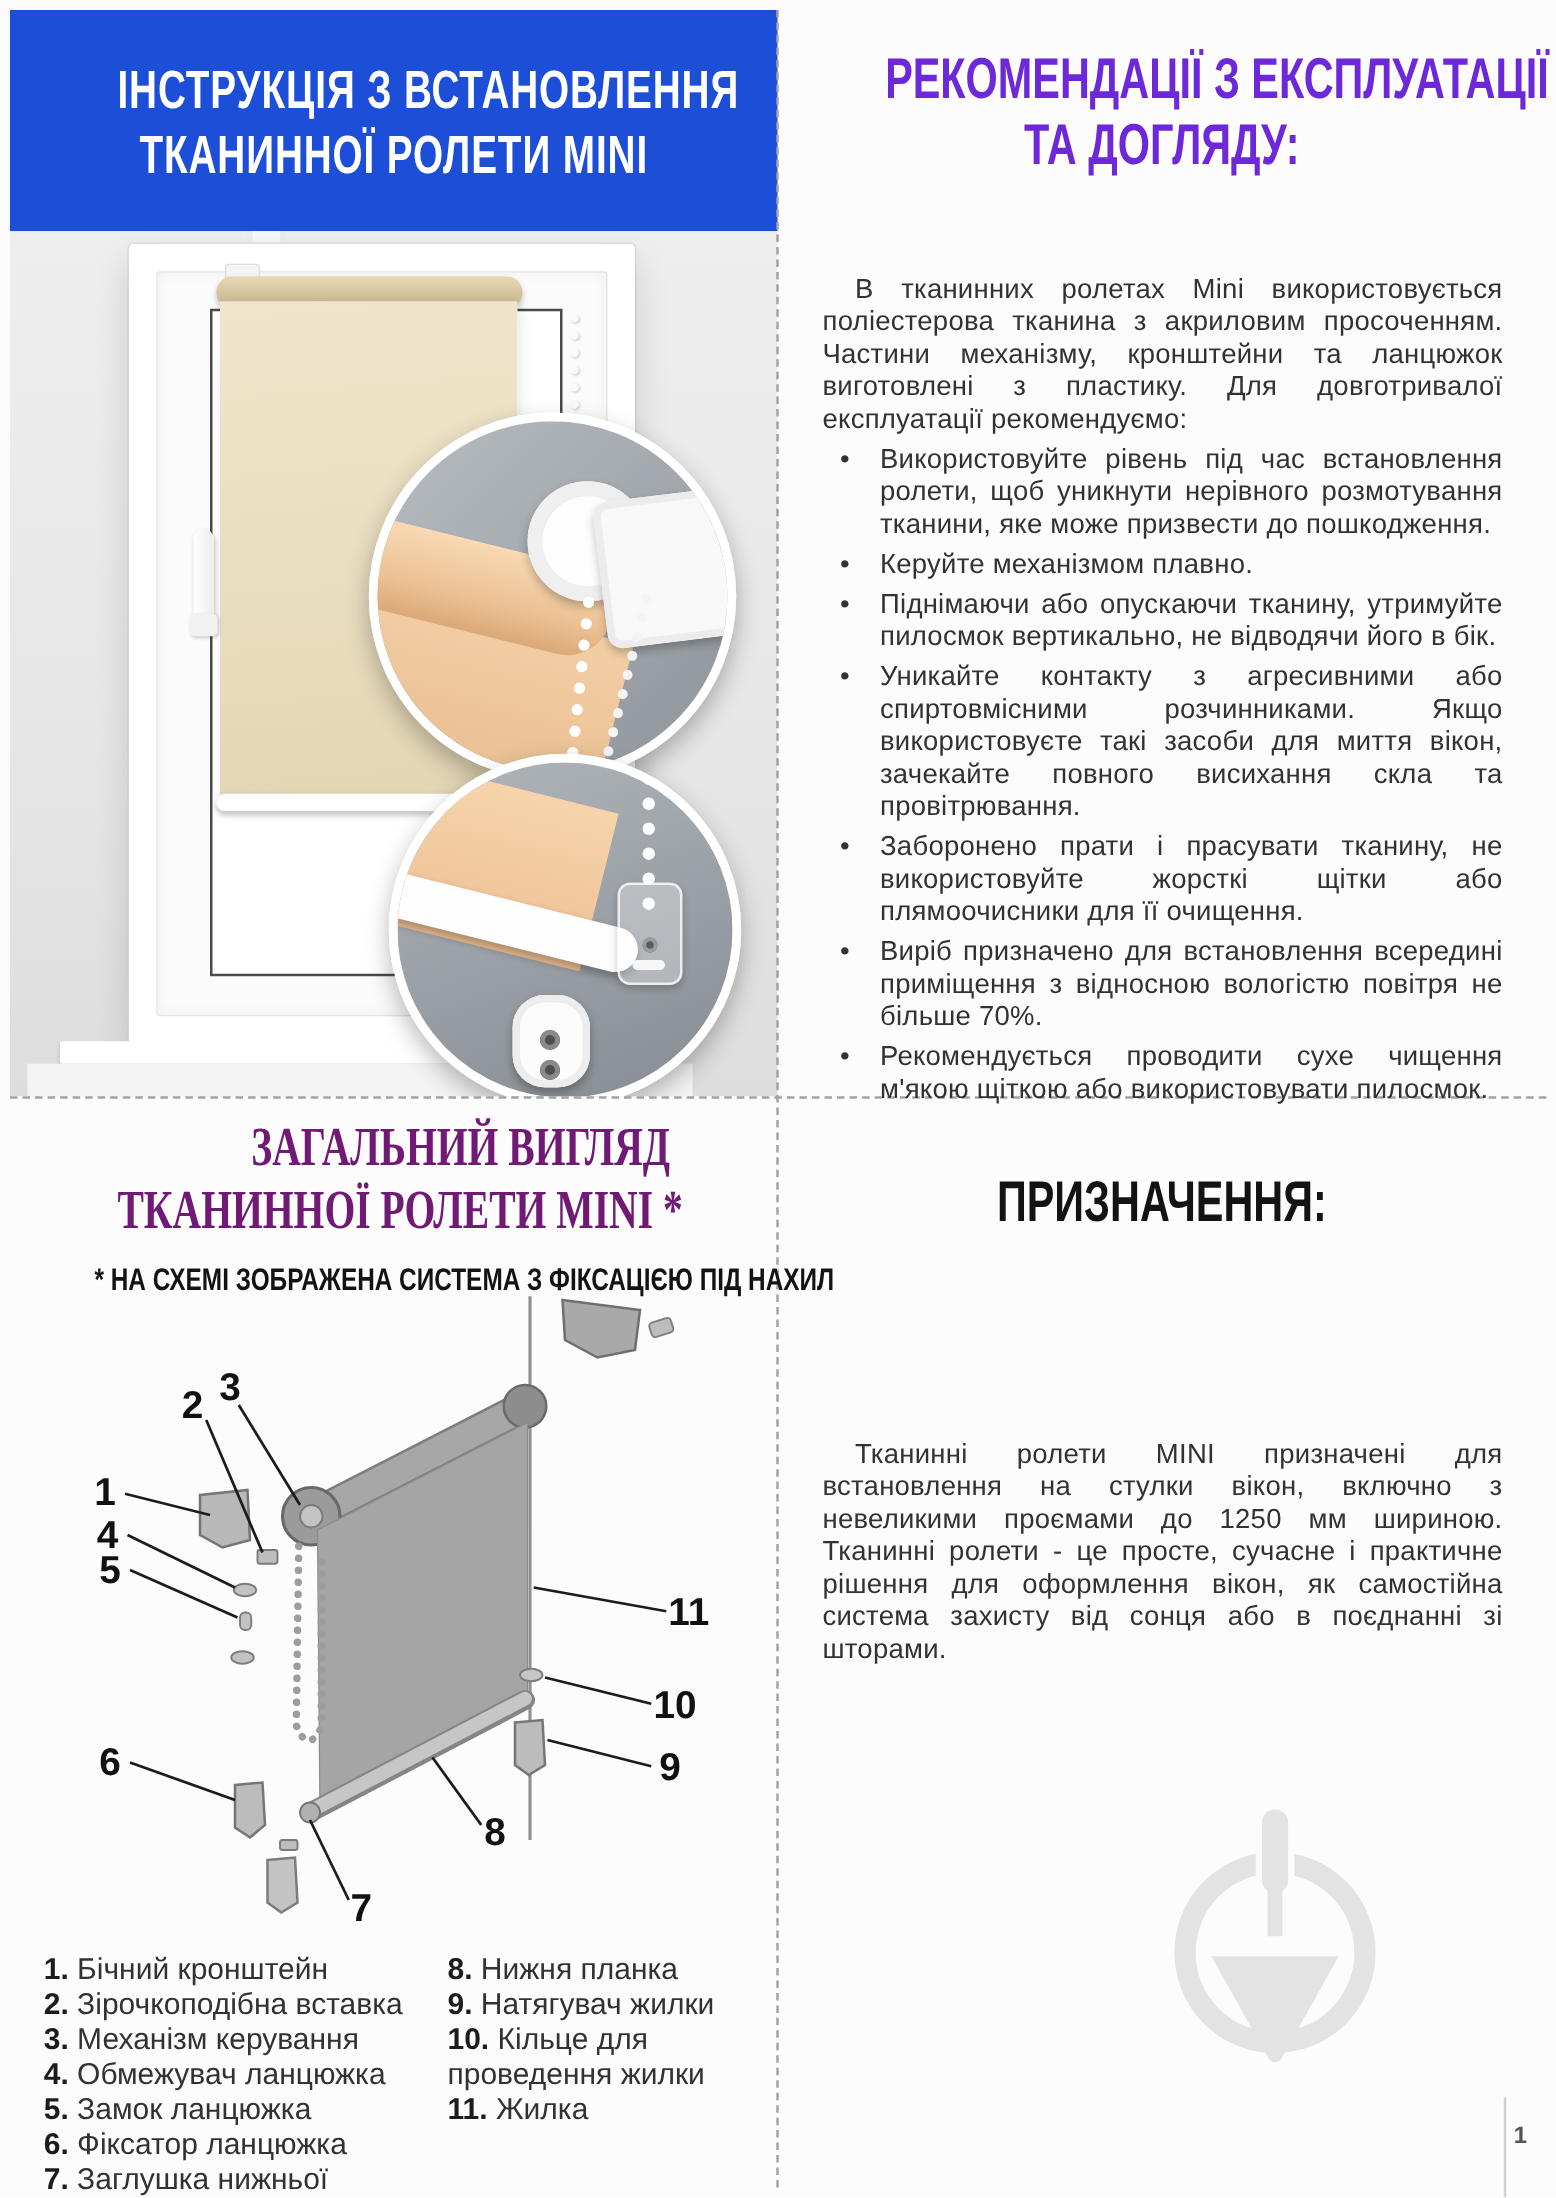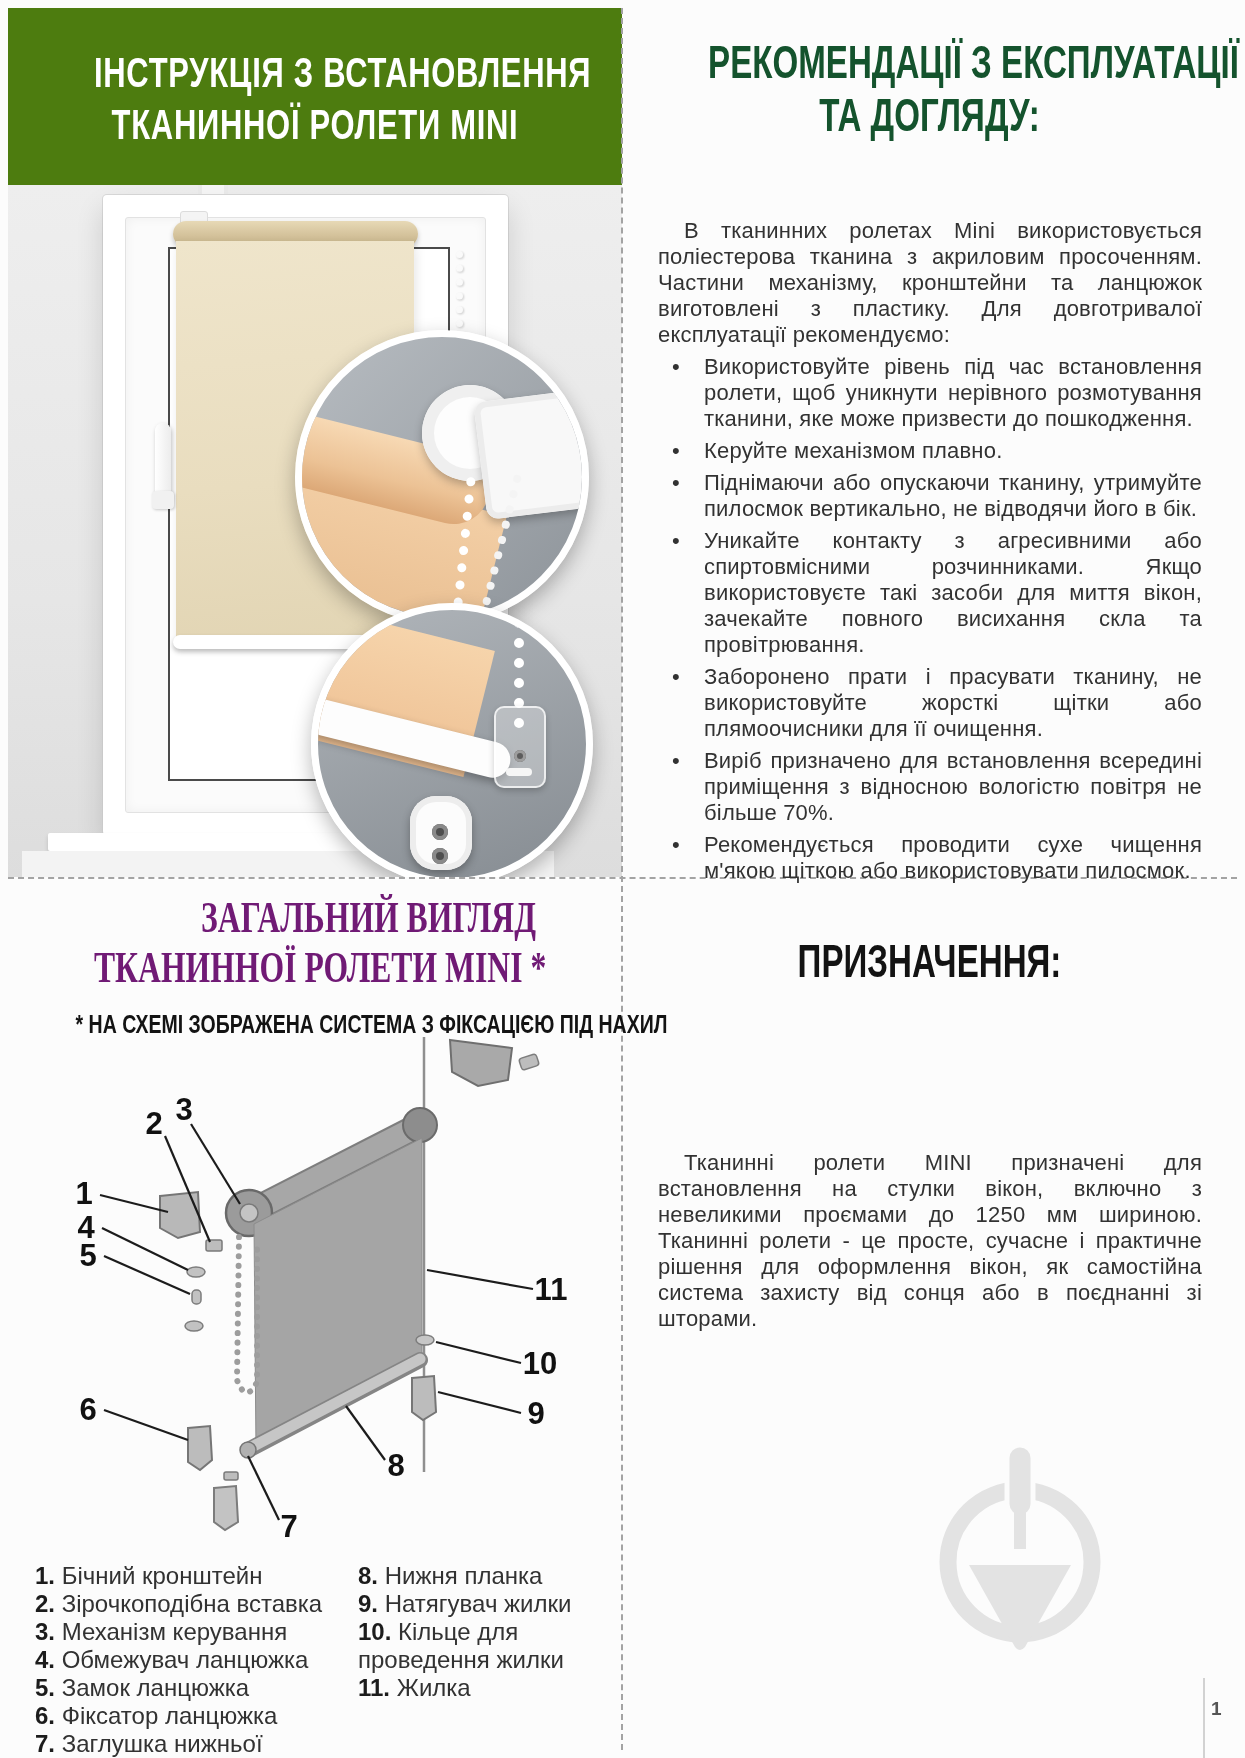--- a/index.html
+++ b/index.html
@@ -8,21 +8,21 @@
 
   
   .v-dash{position:absolute;left:621px;top:8px;height:1742px;width:0;border-left:2px dashed #a3a3a3;}
   .h-dash{position:absolute;left:8px;top:877px;width:1229px;height:0;border-top:2px dashed #a3a3a3;}
 
   
   .cond{display:block;transform:scaleX(.72);transform-origin:50% 50%;white-space:nowrap;}
   .cond-75{display:block;transform:scaleX(.78);transform-origin:50% 50%;white-space:nowrap;}
 
   
-  .band{position:absolute;left:8px;top:8px;width:614px;height:177px;background:#4d7c0f;color:#fff;
+  .band{position:absolute;left:8px;top:8px;width:614px;height:177px;background:#1d4ed8;color:#fff;
         text-align:center;padding-top:38px;box-sizing:border-box;}
   .band .line{font-weight:bold;font-size:43px;line-height:52px;letter-spacing:1px;}
 
   
   .photo{position:absolute;left:8px;top:185px;width:614px;height:692px;overflow:hidden;
          background:linear-gradient(180deg,#eeeeee 0%,#e6e6e6 60%,#dddddd 100%);}
   .win-frame{position:absolute;left:95px;top:10px;width:405px;height:640px;background:#ffffff;border-radius:4px;
              box-shadow:0 14px 28px rgba(0,0,0,.14),0 0 0 1px #d9d9d9;}
   .win-sash{position:absolute;left:22px;top:22px;right:22px;bottom:22px;background:#fbfbfb;border:1px solid #e2e2e2;
             border-radius:3px;box-shadow:inset 0 0 12px rgba(0,0,0,.05);}
@@ -67,21 +67,21 @@
            background:rgba(255,255,255,.30);border:2px solid rgba(255,255,255,.75);box-shadow:0 3px 6px rgba(0,0,0,.2);}
   .i2-screw{position:absolute;left:196px;top:140px;width:12px;height:12px;border-radius:50%;background:#5c5c5c;box-shadow:inset 0 0 0 3px #9d9d9d;}
   .i2-tens{position:absolute;left:92px;top:186px;width:62px;height:74px;border-radius:26px;background:#fcfcfc;
            box-shadow:0 4px 8px rgba(0,0,0,.3),inset 0 0 0 6px #ededed;}
   .i2-dot1,.i2-dot2{position:absolute;width:16px;height:16px;border-radius:50%;background:#4e4e4e;box-shadow:inset 0 0 0 4px #8a8a8a;}
   .i2-dot1{left:114px;top:214px;} .i2-dot2{left:114px;top:238px;}
 
   .wm-photo{position:absolute;left:112px;top:-16px;width:186px;height:216px;opacity:.5;}
 
   
-  .tr-head{position:absolute;left:622px;top:36px;width:615px;text-align:center;color:#14532d;}
+  .tr-head{position:absolute;left:622px;top:36px;width:615px;text-align:center;color:#6d28d9;}
   .tr-head .line{font-weight:bold;font-size:46px;line-height:53px;}
   .body-text{color:#323232;font-size:22px;line-height:26px;text-align:justify;letter-spacing:.2px;margin-top:32px;}
   .tr-body{position:absolute;left:658px;top:186px;width:544px;}
   .indent{text-indent:26px;}
   .blt{position:relative;padding-left:46px;margin-top:6px;}
   .blt .dot{position:absolute;left:14px;top:0;}
 
   
   .bl-head{position:absolute;left:8px;top:893px;width:614px;text-align:right;color:#701a75;font-family:Liberation Serif, serif;}
   .bl-head .line{font-weight:bold;font-size:44px;line-height:50px;}

